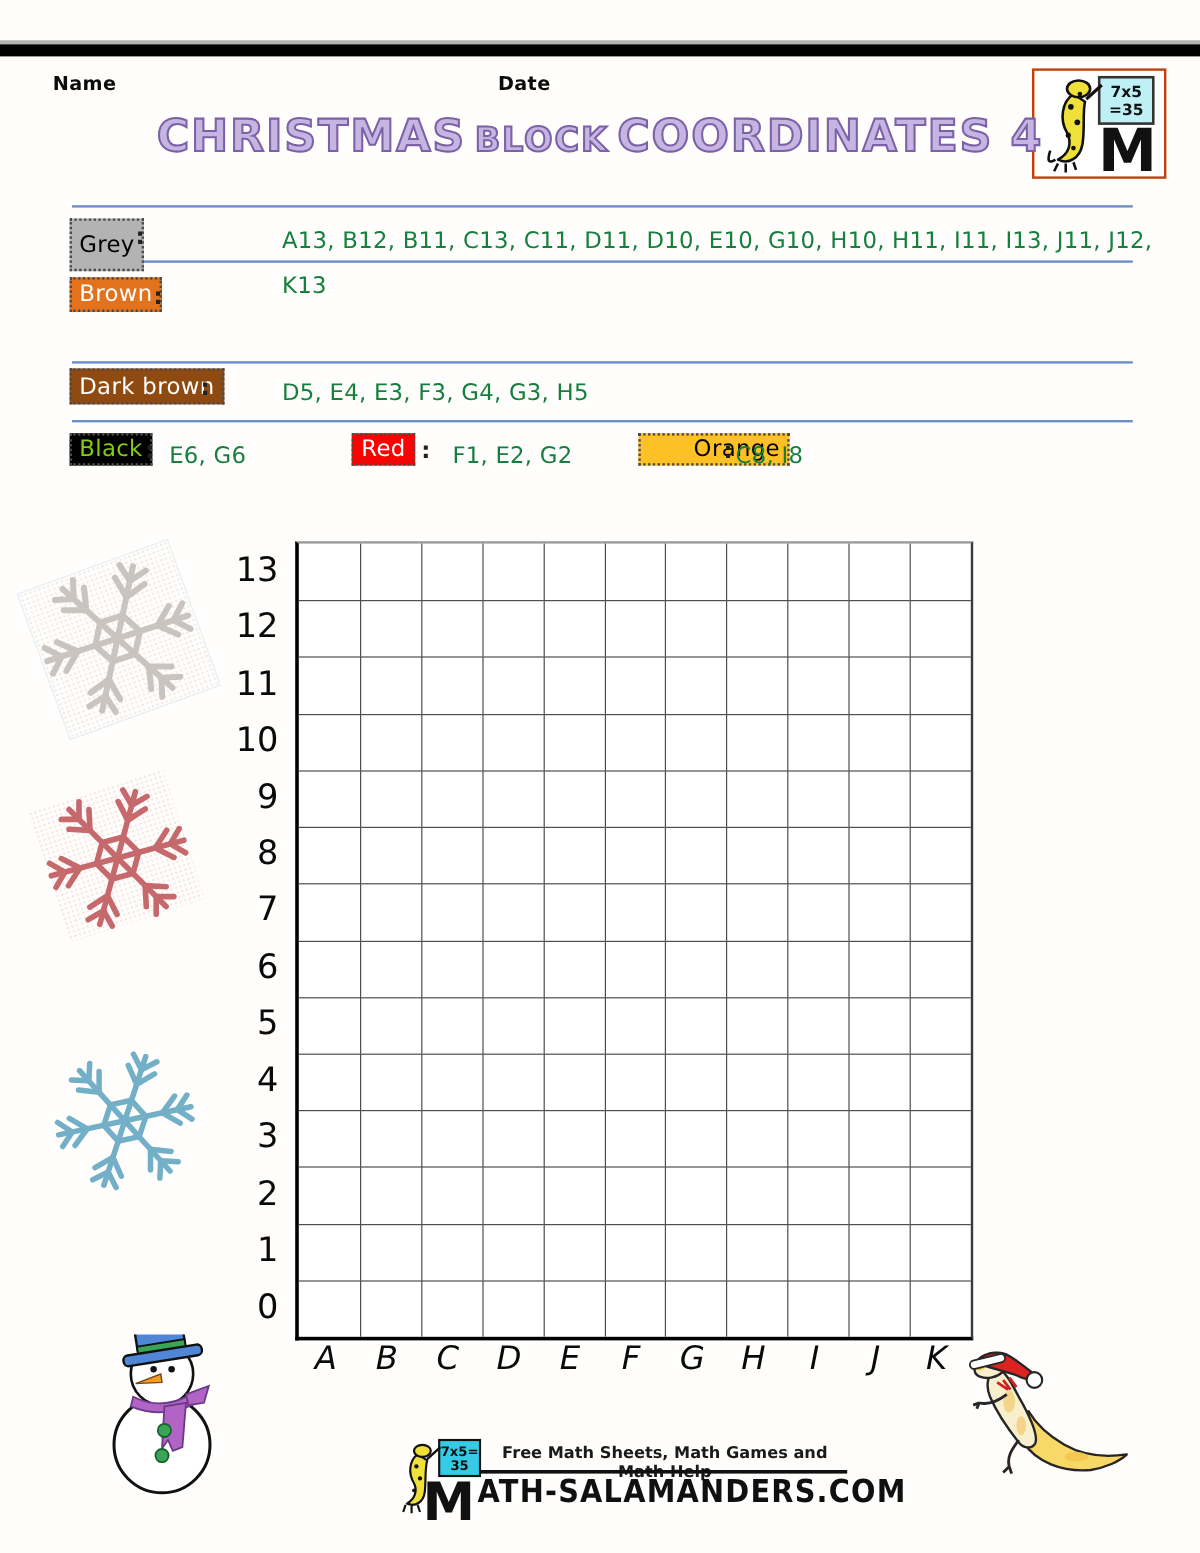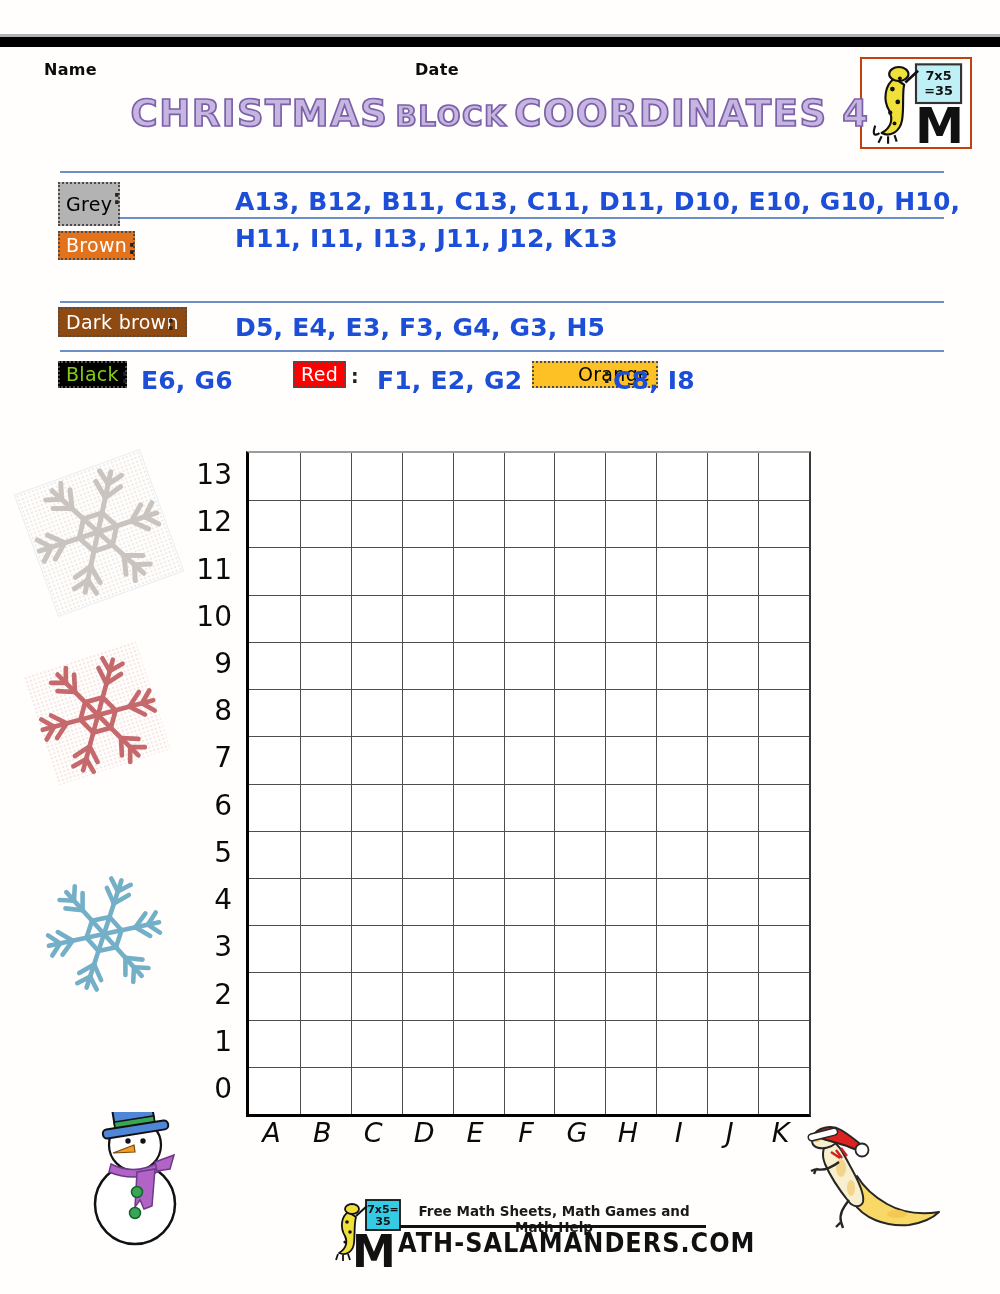--- a/index.html
+++ b/index.html
@@ -18,22 +18,22 @@
   .title{position:absolute;left:0;top:92px;width:1000px;text-align:center;white-space:nowrap;
          font-weight:800;color:#c7b5e1;-webkit-text-stroke:1.7px #7b61a8;letter-spacing:1.5px;}
   .title .big{font-size:37px;} .title .small{font-size:28px;}
 
   .sep-line{position:absolute;left:60px;width:884px;height:0;border-top:2px solid #6b8fc6;}
 
   .legend-box{position:absolute;left:58px;box-sizing:border-box;border:2px dotted #4d4d4d;
               font-size:19px;padding:1px 6px 2px;display:flex;align-items:center;justify-content:center;
               letter-spacing:.3px;}
   .legend-colon{position:absolute;font-size:19px;font-weight:600;color:#222;}
-  .legend-coords{position:absolute;left:235px;font-size:25px;color:#1d4ed8;
-                 white-space:pre-line;line-height:37px;letter-spacing:.2px;font-weight:bold;}
+  .legend-coords{position:absolute;left:235px;font-size:19px;color:#15803d;
+                 white-space:pre-line;line-height:37px;letter-spacing:.2px;}
 
   .grid{position:absolute;left:246px;top:451px;width:560px;height:661px;display:grid;
         border-top:2px solid #9c9c9c;border-right:2px solid #3a3a3a;
         border-left:3px solid #000;border-bottom:3px solid #000;background:#fff;}
   .gcell{border-left:1px solid #4e4e4e;border-top:1px solid #4e4e4e;}
   .gcell.c0{border-left:none;} .gcell.r0{border-top:none;}
 
   .row-labels{position:absolute;left:148px;top:451px;width:84px;height:661px;
               display:flex;flex-direction:column;}
   .row-labels span{flex:1;display:flex;align-items:center;justify-content:flex-end;

